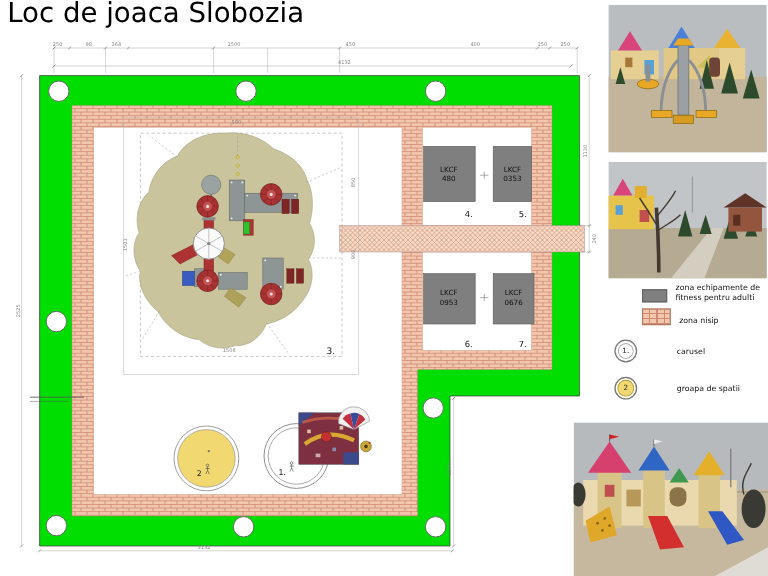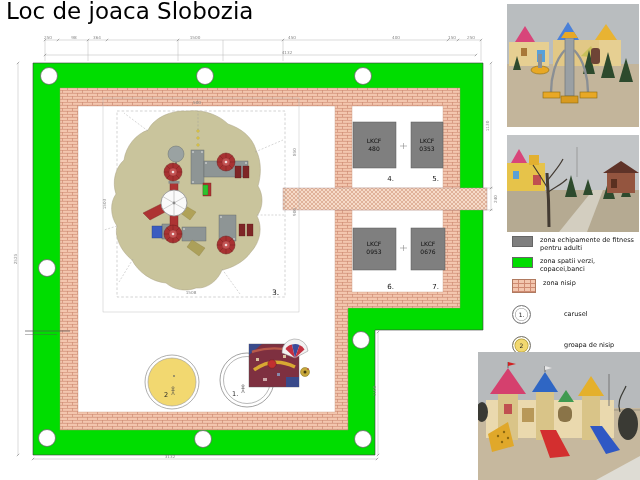--- a/index.html
+++ b/index.html
@@ -4,21 +4,21 @@
 <style>
   html,body{margin:0;padding:0;background:#fff;}
   .stage{position:relative;width:640px;height:480px;background:#ffffff;overflow:hidden;
          font-family:"DejaVu Sans","Liberation Sans",sans-serif;}
   .title{position:absolute;left:6px;top:-2px;font-size:23px;font-weight:400;color:#000;
          letter-spacing:0px;white-space:nowrap;}
   svg{display:block;}
   .plan-svg{position:absolute;left:0;top:0;}
   
   .legend{position:absolute;left:512px;top:236px;width:126px;font-size:6.5px;color:#111;}
-  .lrow{display:flex;align-items:flex-start;margin-bottom:5px;}
+  .lrow{display:flex;align-items:flex-end;margin-bottom:5px;margin-left:23px;}
   .lrow .txt{margin-left:7px;line-height:1.18;padding-top:1px;}
   .sw{width:21px;height:11px;flex:0 0 auto;border:1px solid #666;box-sizing:border-box;}
   .sw.gray{background:#7f7f7f;}
   .sw.green{background:#00dd00;}
   .sw.brick{width:24px;height:14px;border:1px solid #b07a60;
     background:
       repeating-linear-gradient(to bottom,transparent 0 3px,#cf8b72 3px 4px),
       repeating-linear-gradient(to right,transparent 0 5px,#cf8b72 5px 6px),
       #f3c6ae;}
   .lmark{display:flex;align-items:center;margin-top:12px;}
@@ -301,34 +301,30 @@
   </svg>
 
   <div class="title">Loc de joaca Slobozia</div>
 
   <div class="legend">
     <div class="lrow">
       <div class="sw gray"></div>
       <div class="txt">zona echipamente de fitness pentru adulti</div>
     </div>
     <div class="lrow">
-      <div class="sw green"></div>
-      <div class="txt">zona spatii verzi, copacei,banci</div>
-    </div>
-    <div class="lrow">
       <div class="sw brick"></div>
       <div class="txt">zona nisip</div>
     </div>
     <div class="lmark">
       <div class="ring">1.</div>
       <div class="txt">carusel</div>
     </div>
     <div class="lmark">
       <div class="ring sand">2</div>
-      <div class="txt">groapa de nisip</div>
+      <div class="txt">groapa de spatii</div>
     </div>
   </div>
 
   <div class="photo ph1">
     <svg width="132" height="123" viewBox="0 0 132 123">
       <rect width="132" height="123" fill="#b9bdbf"></rect>
       <rect y="60" width="132" height="63" fill="#c3b59b"></rect>
       <g>
         <rect x="2" y="38" width="40" height="24" fill="#e6cf92"></rect>
         <rect x="46" y="36" width="46" height="26" fill="#e2c886"></rect>

